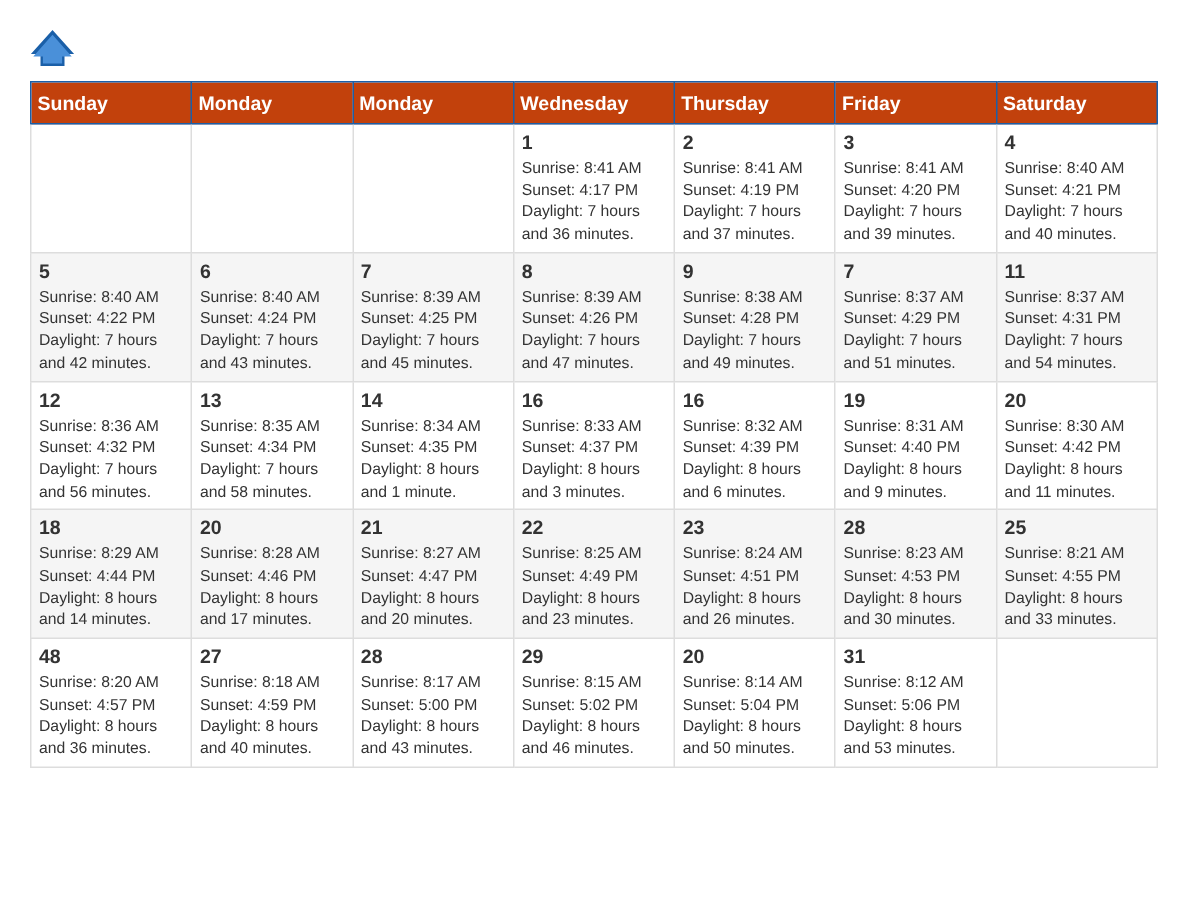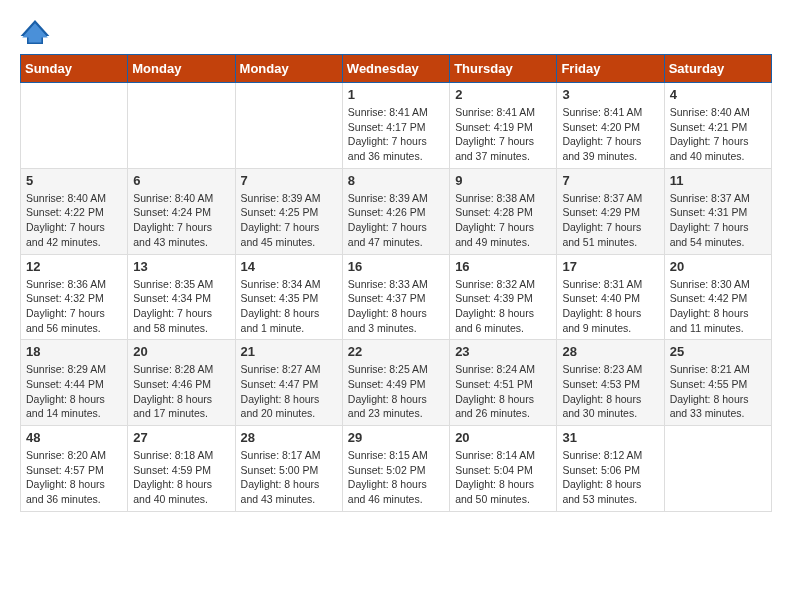--- a/index.html
+++ b/index.html
@@ -167,21 +167,21 @@
         </td>
         <td>
           <div class="day-number">16</div>
           <div class="day-info">Sunrise: 8:33 AM<br>Sunset: 4:37 PM<br>Daylight: 8 hours<br>and 3 minutes.</div>
         </td>
         <td>
           <div class="day-number">16</div>
           <div class="day-info">Sunrise: 8:32 AM<br>Sunset: 4:39 PM<br>Daylight: 8 hours<br>and 6 minutes.</div>
         </td>
         <td>
-          <div class="day-number">17</div>
+          <div class="day-number">19</div>
           <div class="day-info">Sunrise: 8:31 AM<br>Sunset: 4:40 PM<br>Daylight: 8 hours<br>and 9 minutes.</div>
         </td>
         <td>
           <div class="day-number">20</div>
           <div class="day-info">Sunrise: 8:30 AM<br>Sunset: 4:42 PM<br>Daylight: 8 hours<br>and 11 minutes.</div>
         </td>
       </tr>
       <tr>
         <td>
           <div class="day-number">18</div>

